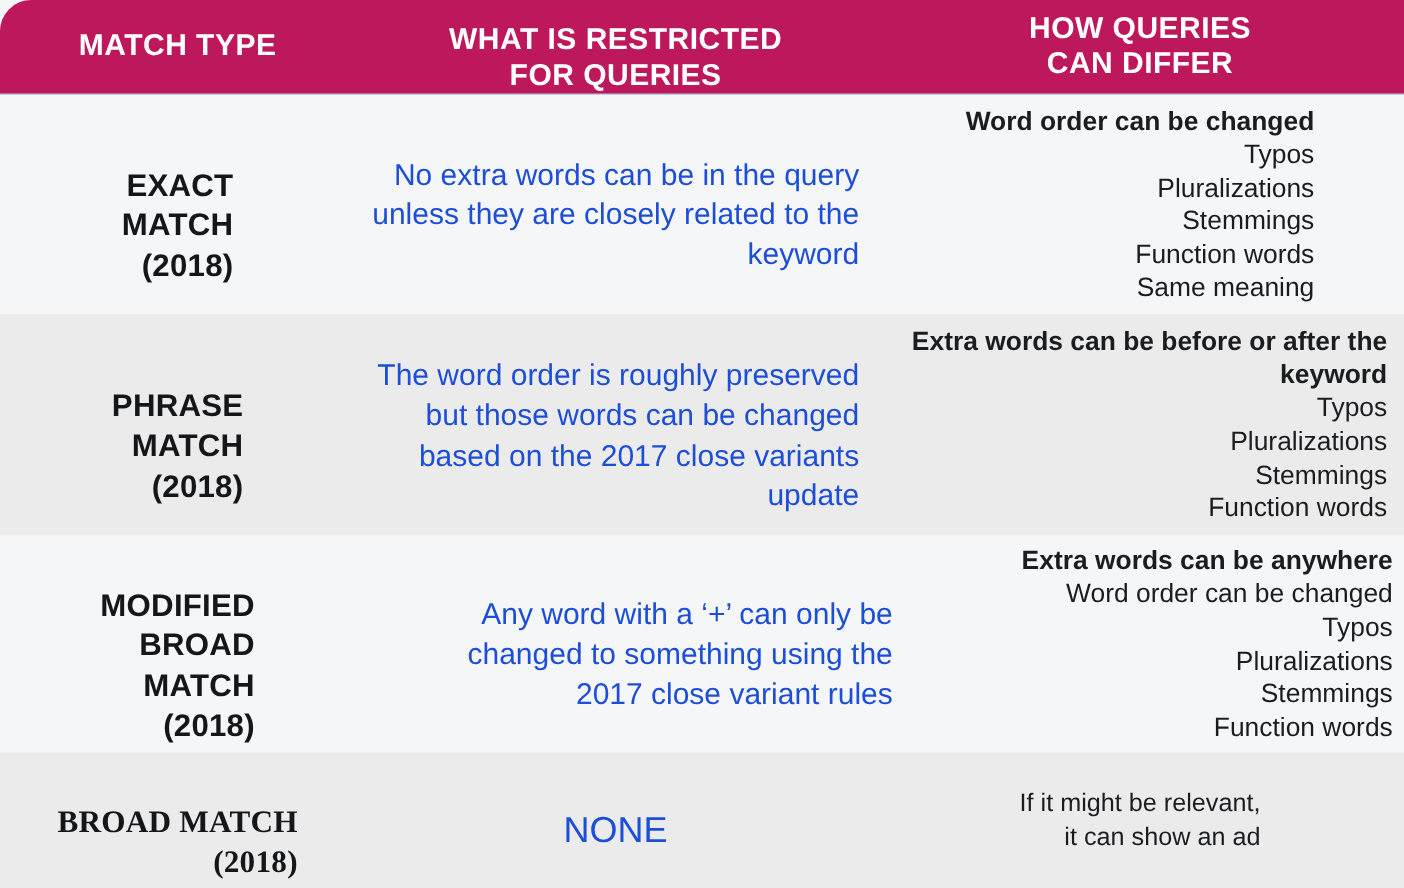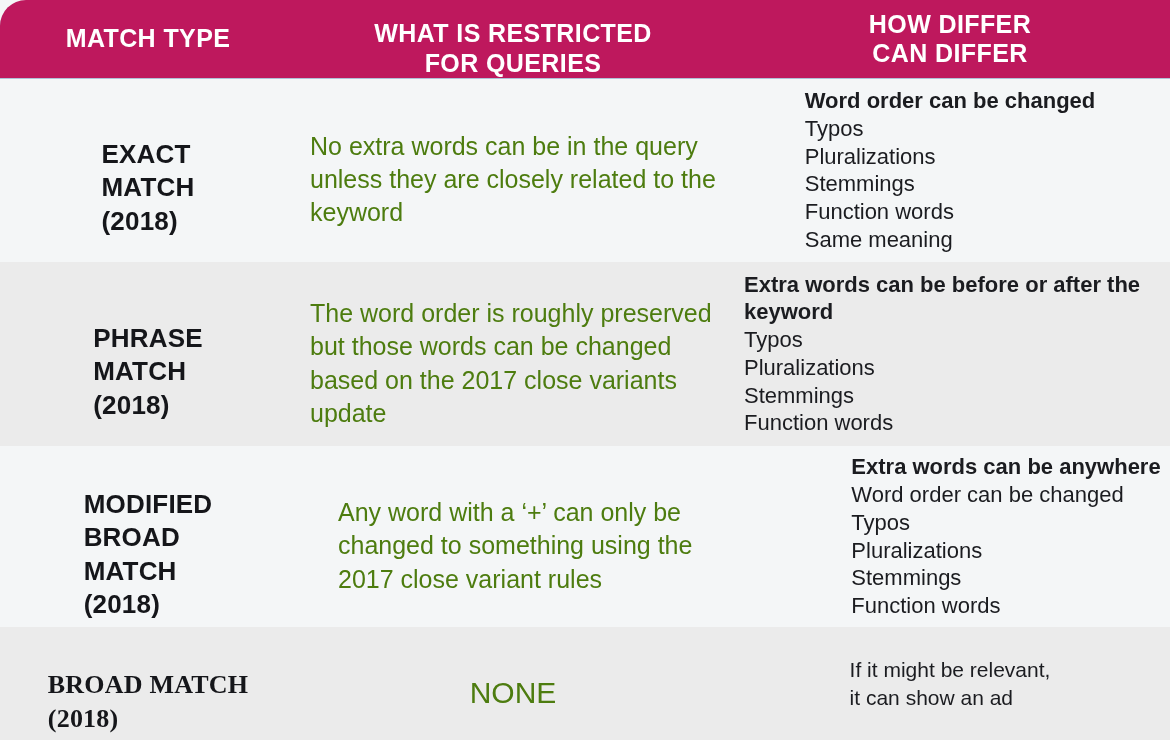--- a/index.html
+++ b/index.html
@@ -80,41 +80,41 @@
   .r1 { height: 184px; }
   .r2 { height: 184px; }
   .r3 { height: 181px; gap: 28px; }
   .r4 { height: 113px; }
 
   .td {
     display: flex;
     flex-direction: column;
     align-items: center;
     justify-content: center;
-    text-align: left;
+    text-align: right;
     padding: 0 14px;
     color: #15161a;
   }
 
   
   .cell-type {
     font-weight: 700;
     font-size: 26px;
     line-height: 1.28;
     letter-spacing: 0.2px;
     margin-top: 36px;
   }
   .cell-type .yr { display: block; }
 
   
   .cell-desc {
     font-size: 25px;
     line-height: 1.33;
     font-weight: 400;
-    color: #4d7c0f;
+    color: #1d4ed8;
   }
 
   
   .cell-diff {
     font-size: 22px;
     line-height: 1.26;
     font-weight: 400;
     color: #1b1c20;
   }
   .cell-diff .lead {
@@ -151,21 +151,21 @@
       <span>MATCH TYPE</span>
     </div>
     <div class="th col-2">
       <span>
         <span>WHAT IS RESTRICTED</span><br>
         <span>FOR QUERIES</span>
       </span>
     </div>
     <div class="th col-3">
       <span>
-        <span>HOW DIFFER</span><br>
+        <span>HOW QUERIES</span><br>
         <span>CAN DIFFER</span>
       </span>
     </div>
   </div>
 
   <div class="trow base r1">
     <div class="td col-1">
       <div class="cell-type">
         <span>EXACT</span><br>
         <span>MATCH</span>

